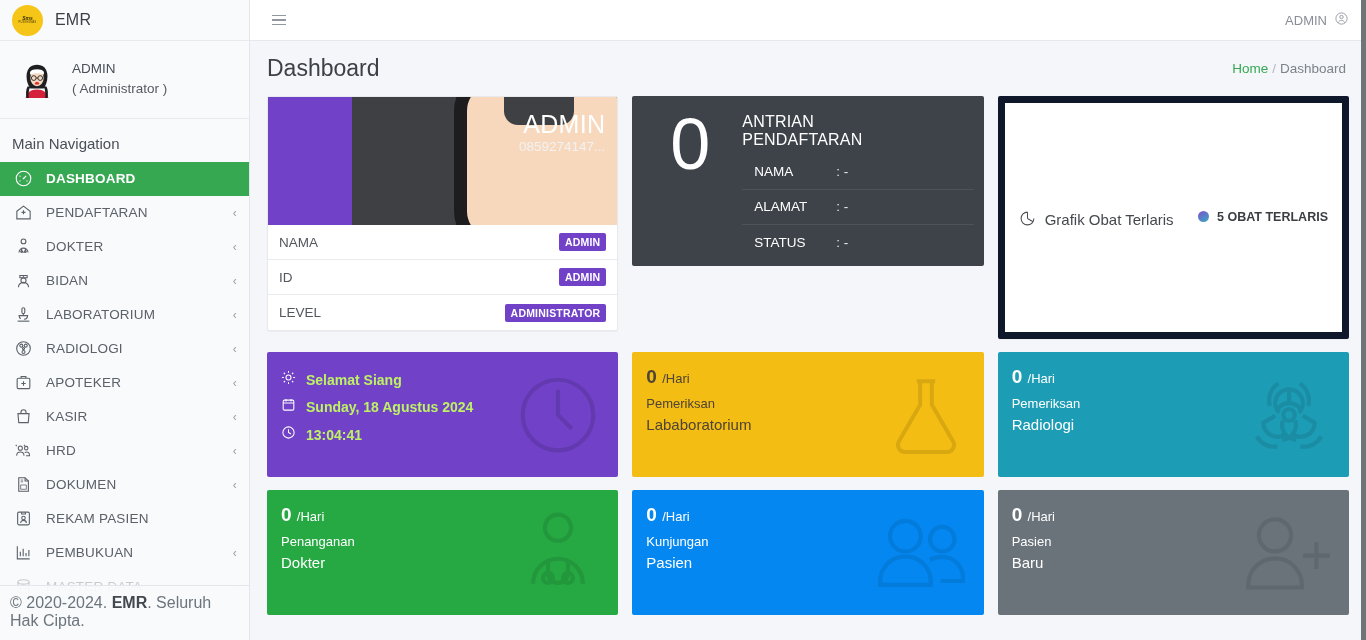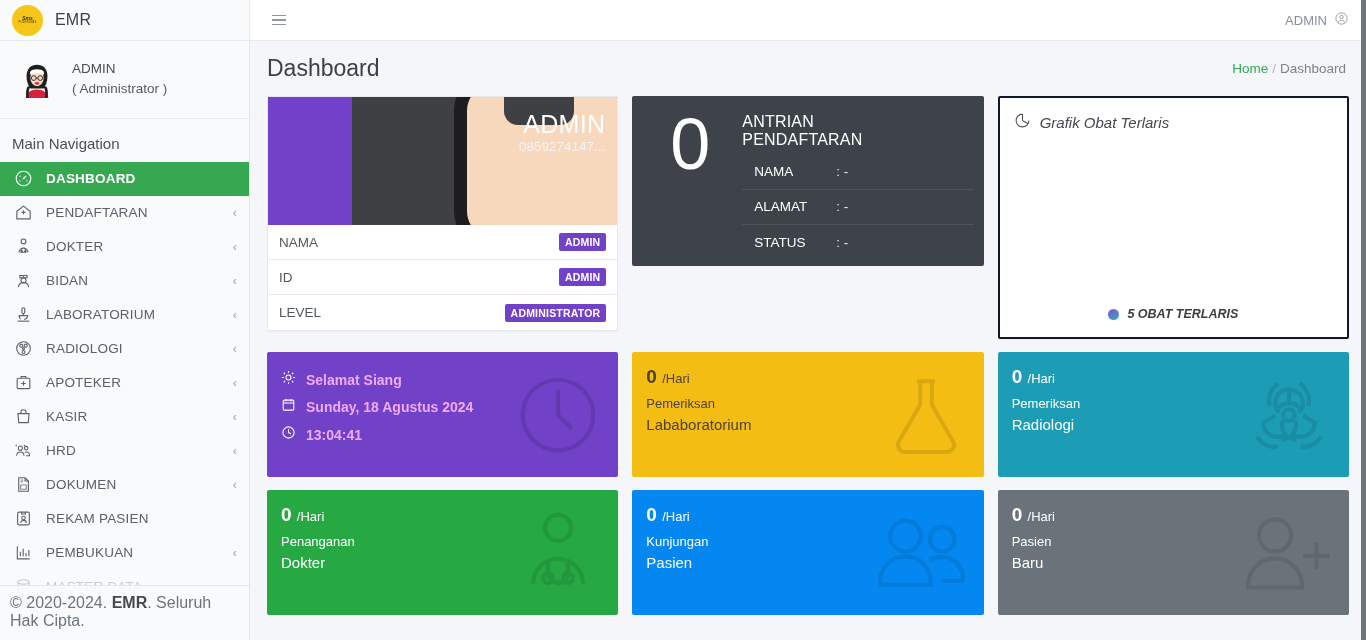--- a/index.html
+++ b/index.html
@@ -172,25 +172,24 @@
     display: flex; align-items: center; height: 35px;
     border-bottom: 1px solid #4d5359; font-size: 13.5px;
     padding-left: 12px;
   }
   .arow:last-child { border-bottom: none; }
   .arow .k { width: 82px; flex: 0 0 82px; }
   .arow .v { color: #e9eaec; }
 
   
   .grafik-card {
-    background: #ffffff; border: 2px solid #0f172a; border-radius: 2px;
+    background: #ffffff; border: 7px solid #0f172a; border-radius: 2px;
     height: 243px; padding: 14px 14px 10px 14px;
-    display: flex; flex-direction: column;
+    display: flex; flex-direction: row;
     box-shadow: 0 1px 1px rgba(0,0,0,.045);
-    font-style: italic;
   }
   .grafik-title { display: flex; align-items: center; gap: 9px; font-size: 15px; color: #45484e; }
   .grafik-title svg { width: 17px; height: 17px; }
   .grafik-plot { flex: 1 1 auto; }
   .grafik-legend {
     display: flex; align-items: center; justify-content: center; gap: 8px;
     font-size: 12.5px; font-weight: bold; color: #3a3d42; padding-bottom: 6px;
   }
   .legend-dot {
     width: 11px; height: 11px; border-radius: 50%;
@@ -202,21 +201,21 @@
     height: 125px; border-radius: 2px; position: relative; overflow: hidden;
     padding: 15px 14px;
   }
   .tile .big { font-size: 19px; font-weight: bold; line-height: 1; }
   .tile .big .unit { font-size: 13px; font-weight: normal; }
   .tile .t1 { font-size: 13px; margin-top: 9px; line-height: 1.45; }
   .tile .t2 { font-size: 15px; line-height: 1.45; }
   .tile .tile-icon { position: absolute; right: 14px; top: 50%; transform: translateY(-50%); opacity: .22; }
   .tile .tile-icon svg { display: block; }
 
-  .tile.purple { background: #7141c8; color: #f0abfc; }
+  .tile.purple { background: #7141c8; color: #bef264; }
   .tile.yellow { background: #f4bd13; color: #4d4336; }
   .tile.teal   { background: #1d9cb5; color: #ffffff; }
   .tile.green  { background: #26a843; color: #ffffff; }
   .tile.blue   { background: #0487f0; color: #ffffff; }
   .tile.gray   { background: #6a727a; color: #ffffff; }
 
   .greet-line { display: flex; align-items: center; gap: 10px; font-size: 14px; font-weight: bold; line-height: 1.95; }
   .greet-line svg { width: 15px; height: 15px; flex: 0 0 15px; }
 
   .spacer-10 { height: 13px; }

